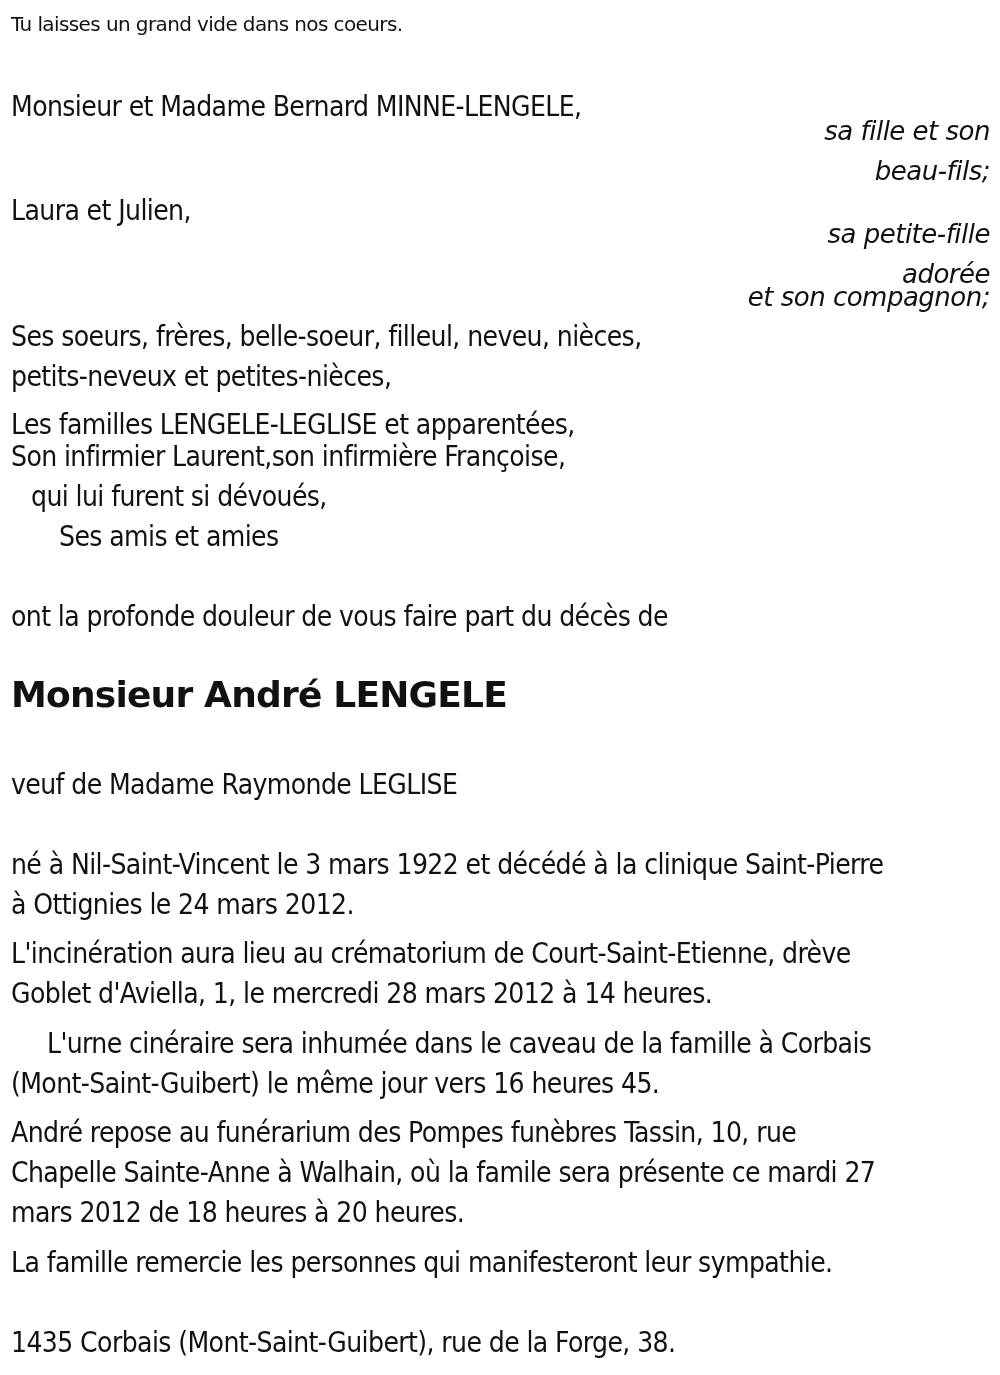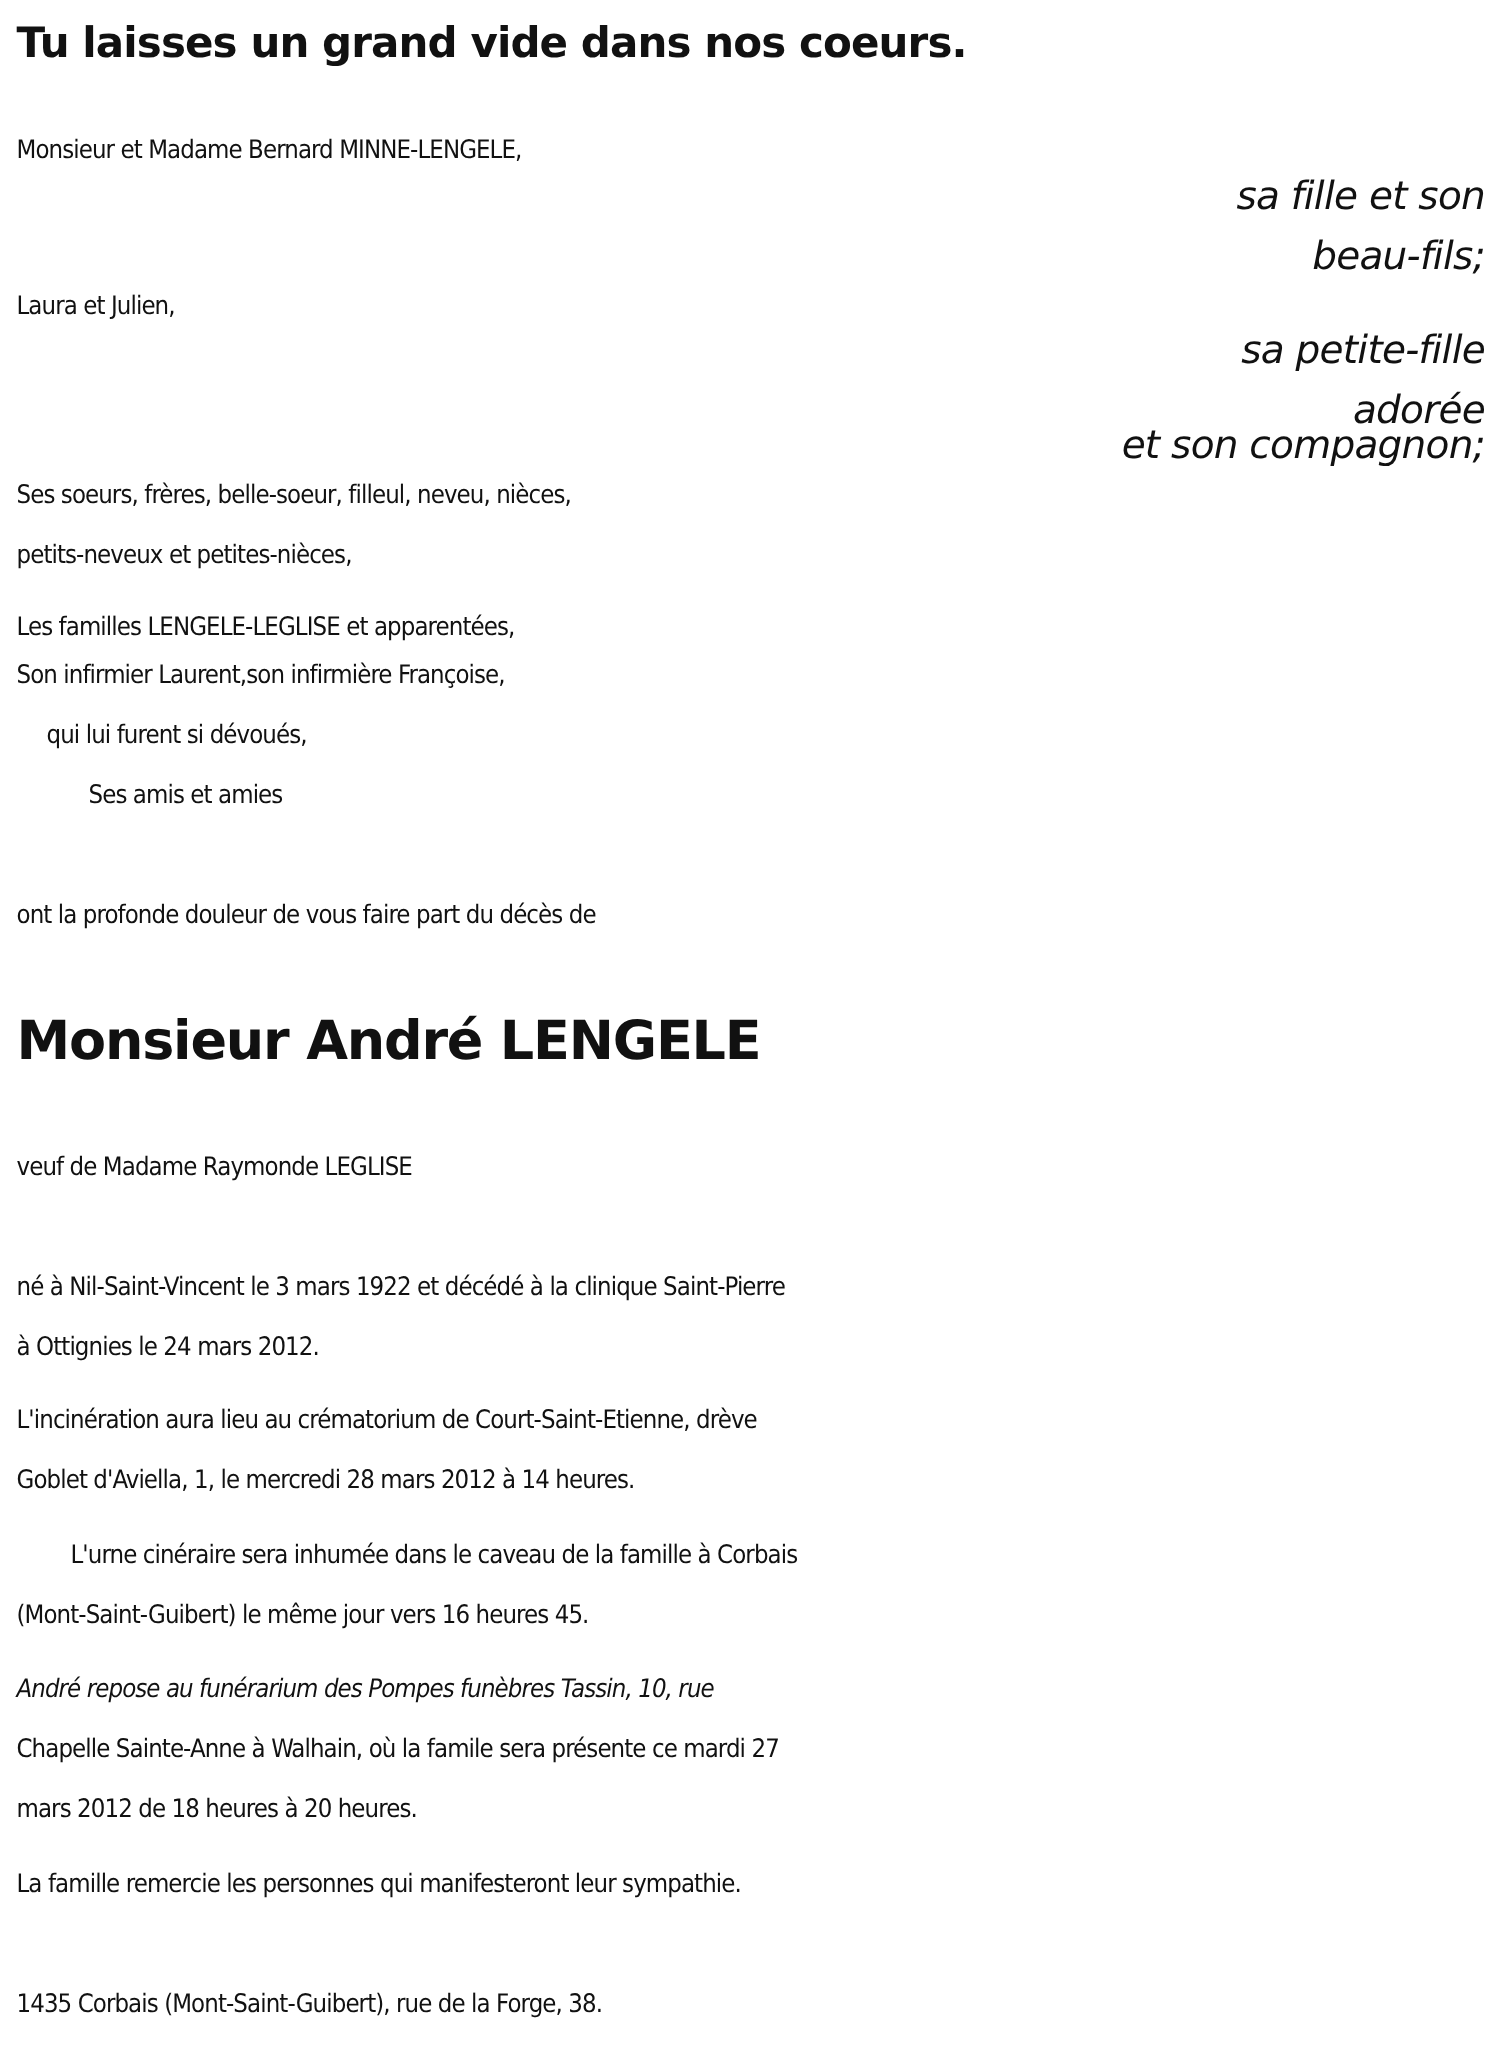--- a/index.html
+++ b/index.html
@@ -1,24 +1,24 @@
 <!DOCTYPE html>
 <html><head>
 <meta charset="utf-8">
 <style>
   html, body { margin: 0; padding: 0; background: #ffffff; }
   body {
     width: 1000px; height: 1375px; position: relative; overflow: hidden;
     font-family: "DejaVu Sans", sans-serif; color: #111111;
   }
   .abs { position: absolute; white-space: nowrap; }
-  .txt { font-size: 17px; letter-spacing: -0.6px; font-stretch: condensed; }
+  .txt { font-size: 28px; letter-spacing: -0.6px; font-stretch: condensed; }
   .it  { font-style: italic; font-size: 26px; letter-spacing: -0.5px; right: 10px; text-align: right; }
   .left { left: 11px; }
-  .h1 { font-size: 28px; font-weight: bold; letter-spacing: -0.6px; text-align: center; }
+  .h1 { font-size: 20px; font-weight: normal; letter-spacing: -0.6px; text-align: center; }
   .name { font-size: 36px; font-weight: bold; letter-spacing: -0.8px; }
 </style>
 </head>
 <body>
 
 <div>
   <div class="abs left h1" style="top:12px;">Tu laisses un grand vide dans nos coeurs.</div>
 
   <div class="abs left txt" style="top:90px;">Monsieur et Madame Bernard MINNE-LENGELE,</div>
   <div class="abs it" style="top:116px;">sa fille et son</div>
@@ -44,20 +44,20 @@
 
   <div class="abs left txt" style="top:848px;">né à Nil-Saint-Vincent le 3 mars 1922 et décédé à la clinique Saint-Pierre</div>
   <div class="abs left txt" style="top:888px;">à Ottignies le 24 mars 2012.</div>
 
   <div class="abs left txt" style="top:937px;">L'incinération aura lieu au crématorium de Court-Saint-Etienne, drève</div>
   <div class="abs left txt" style="top:977px;">Goblet d'Aviella, 1, le mercredi 28 mars 2012 à 14 heures.</div>
 
   <div class="abs left txt" style="top:1027px;margin-left:36px;">L'urne cinéraire sera inhumée dans le caveau de la famille à Corbais</div>
   <div class="abs left txt" style="top:1067px;">(Mont-Saint-Guibert) le même jour vers 16 heures 45.</div>
 
-  <div class="abs left txt" style="top:1116px;font-style:italic;">André repose au funérarium des Pompes funèbres Tassin, 10, rue</div>
+  <div class="abs left txt" style="top:1116px;">André repose au funérarium des Pompes funèbres Tassin, 10, rue</div>
   <div class="abs left txt" style="top:1156px;">Chapelle Sainte-Anne à Walhain, où la famile sera présente ce mardi 27</div>
   <div class="abs left txt" style="top:1196px;">mars 2012 de 18 heures à 20 heures.</div>
 
   <div class="abs left txt" style="top:1246px;text-align:right;">La famille remercie les personnes qui manifesteront leur sympathie.</div>
 
   <div class="abs left txt" style="top:1326px;">1435 Corbais (Mont-Saint-Guibert), rue de la Forge, 38.</div>
 </div>
 
 </body></html>

